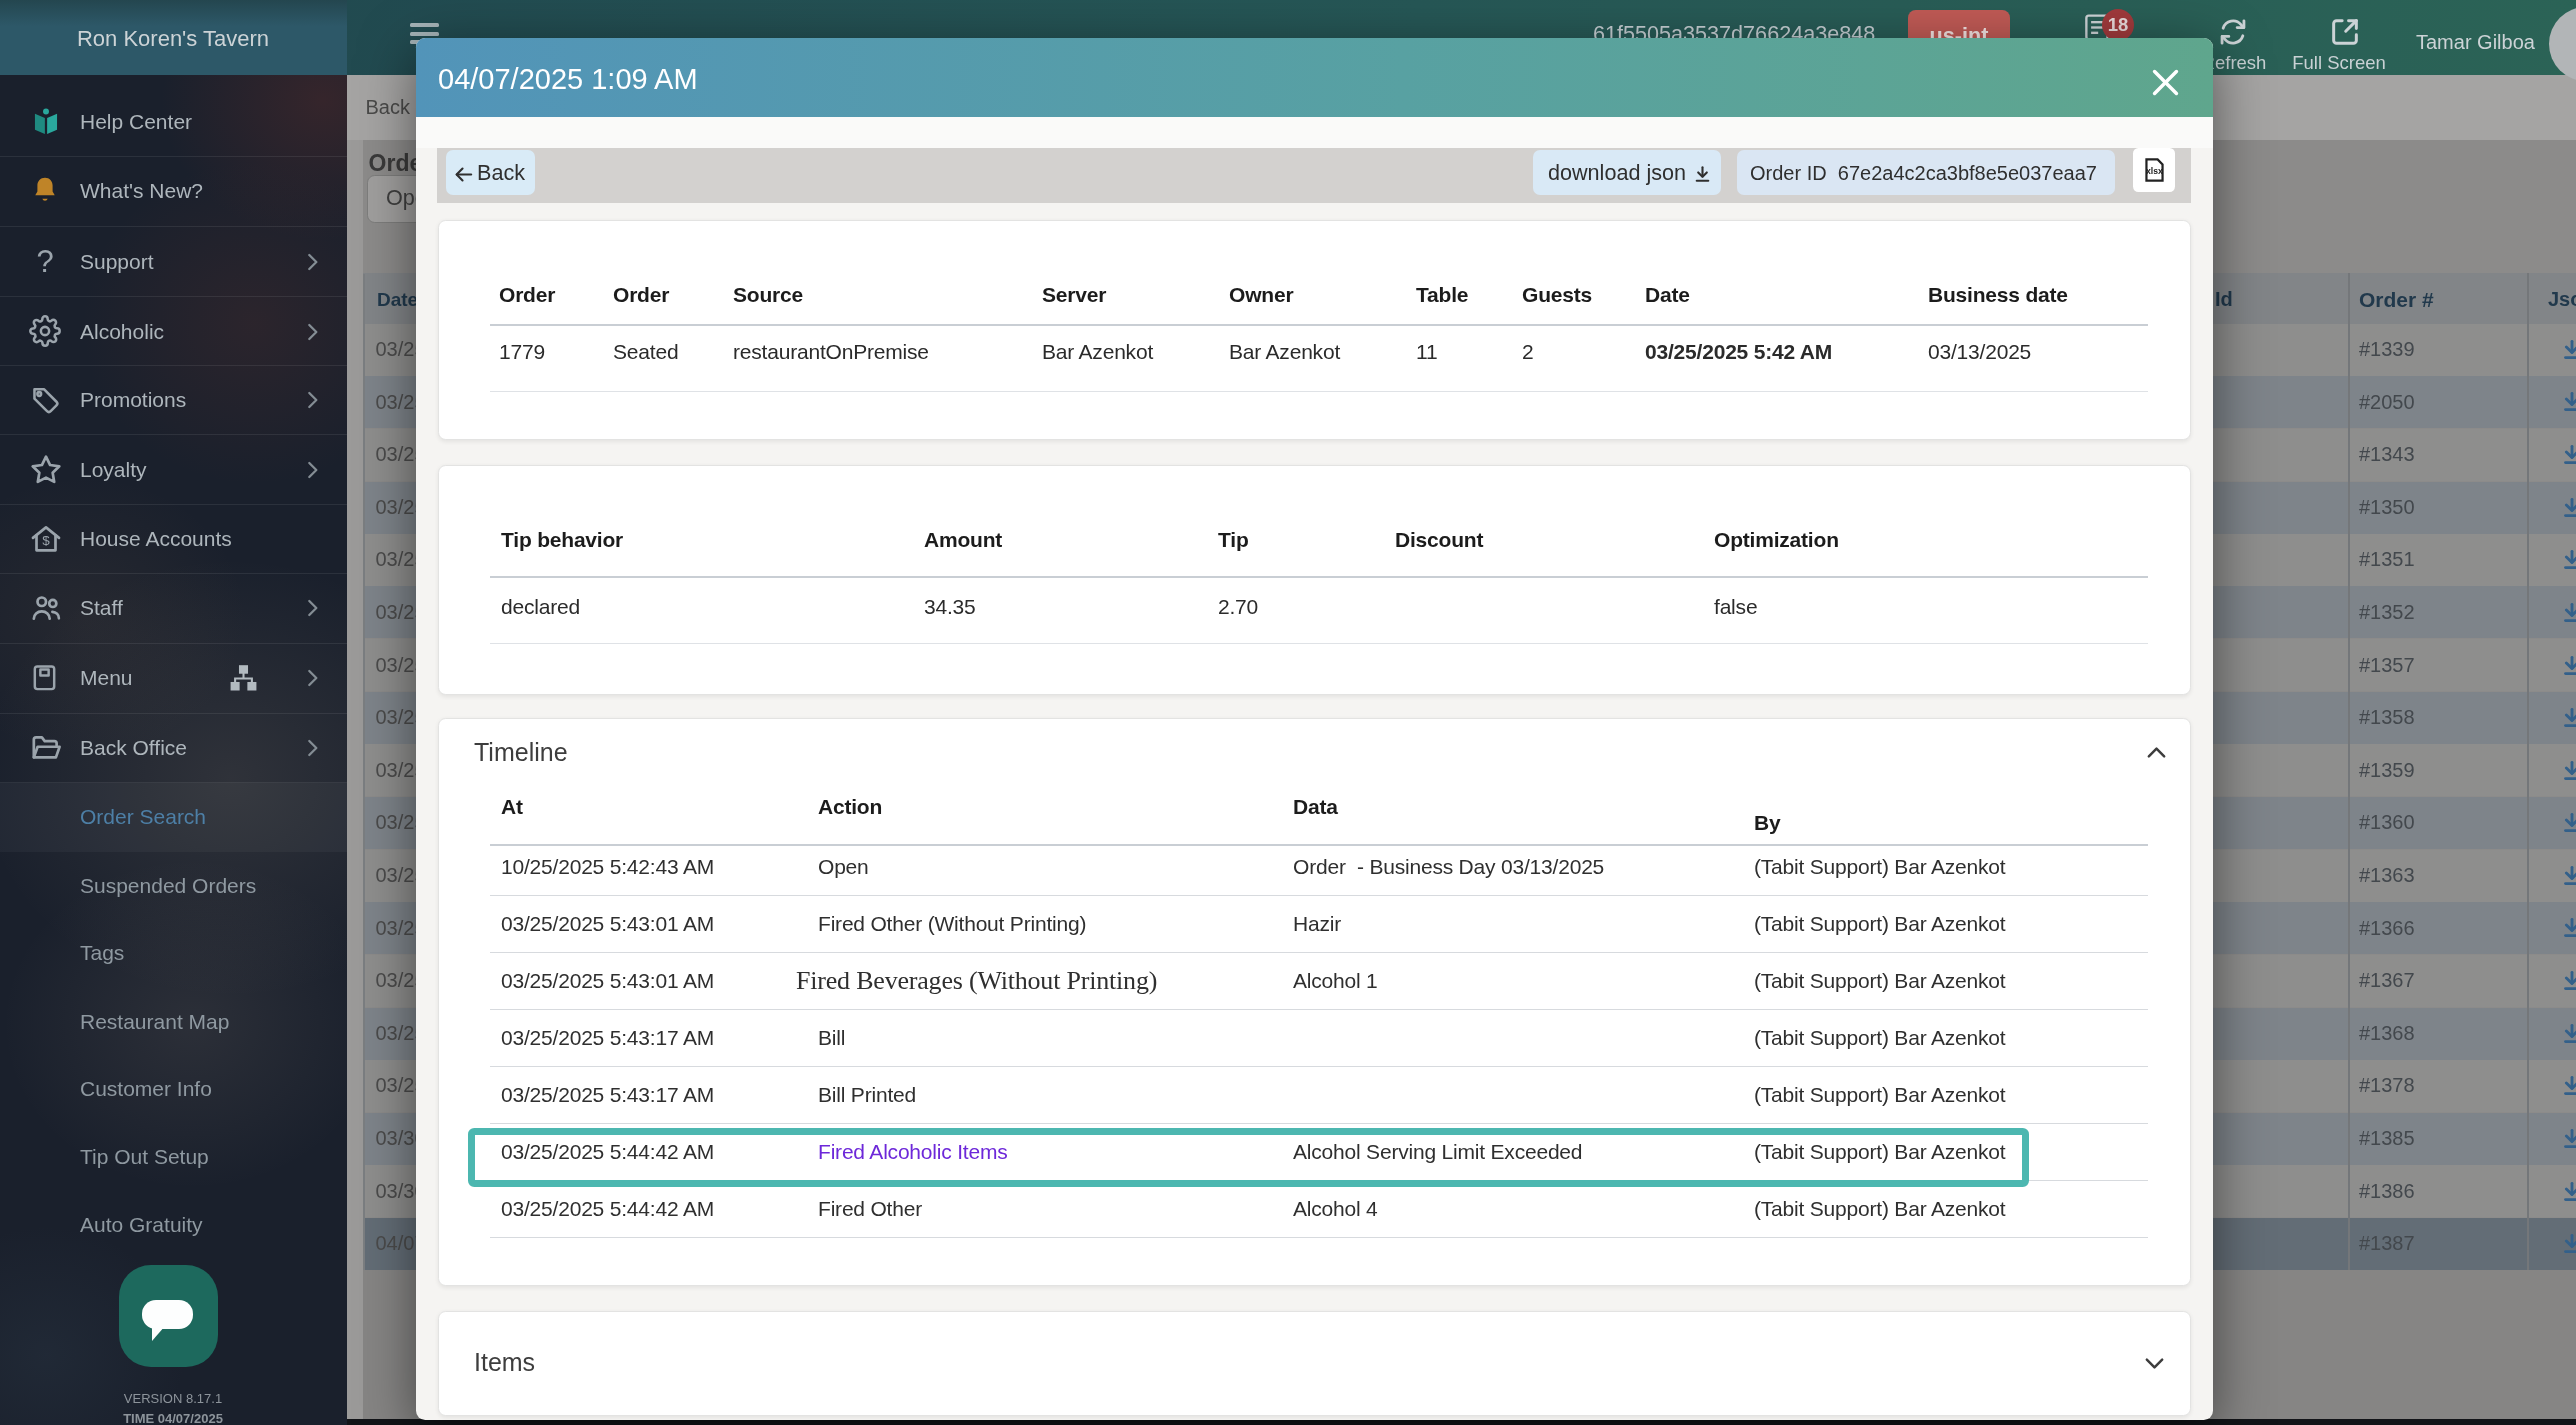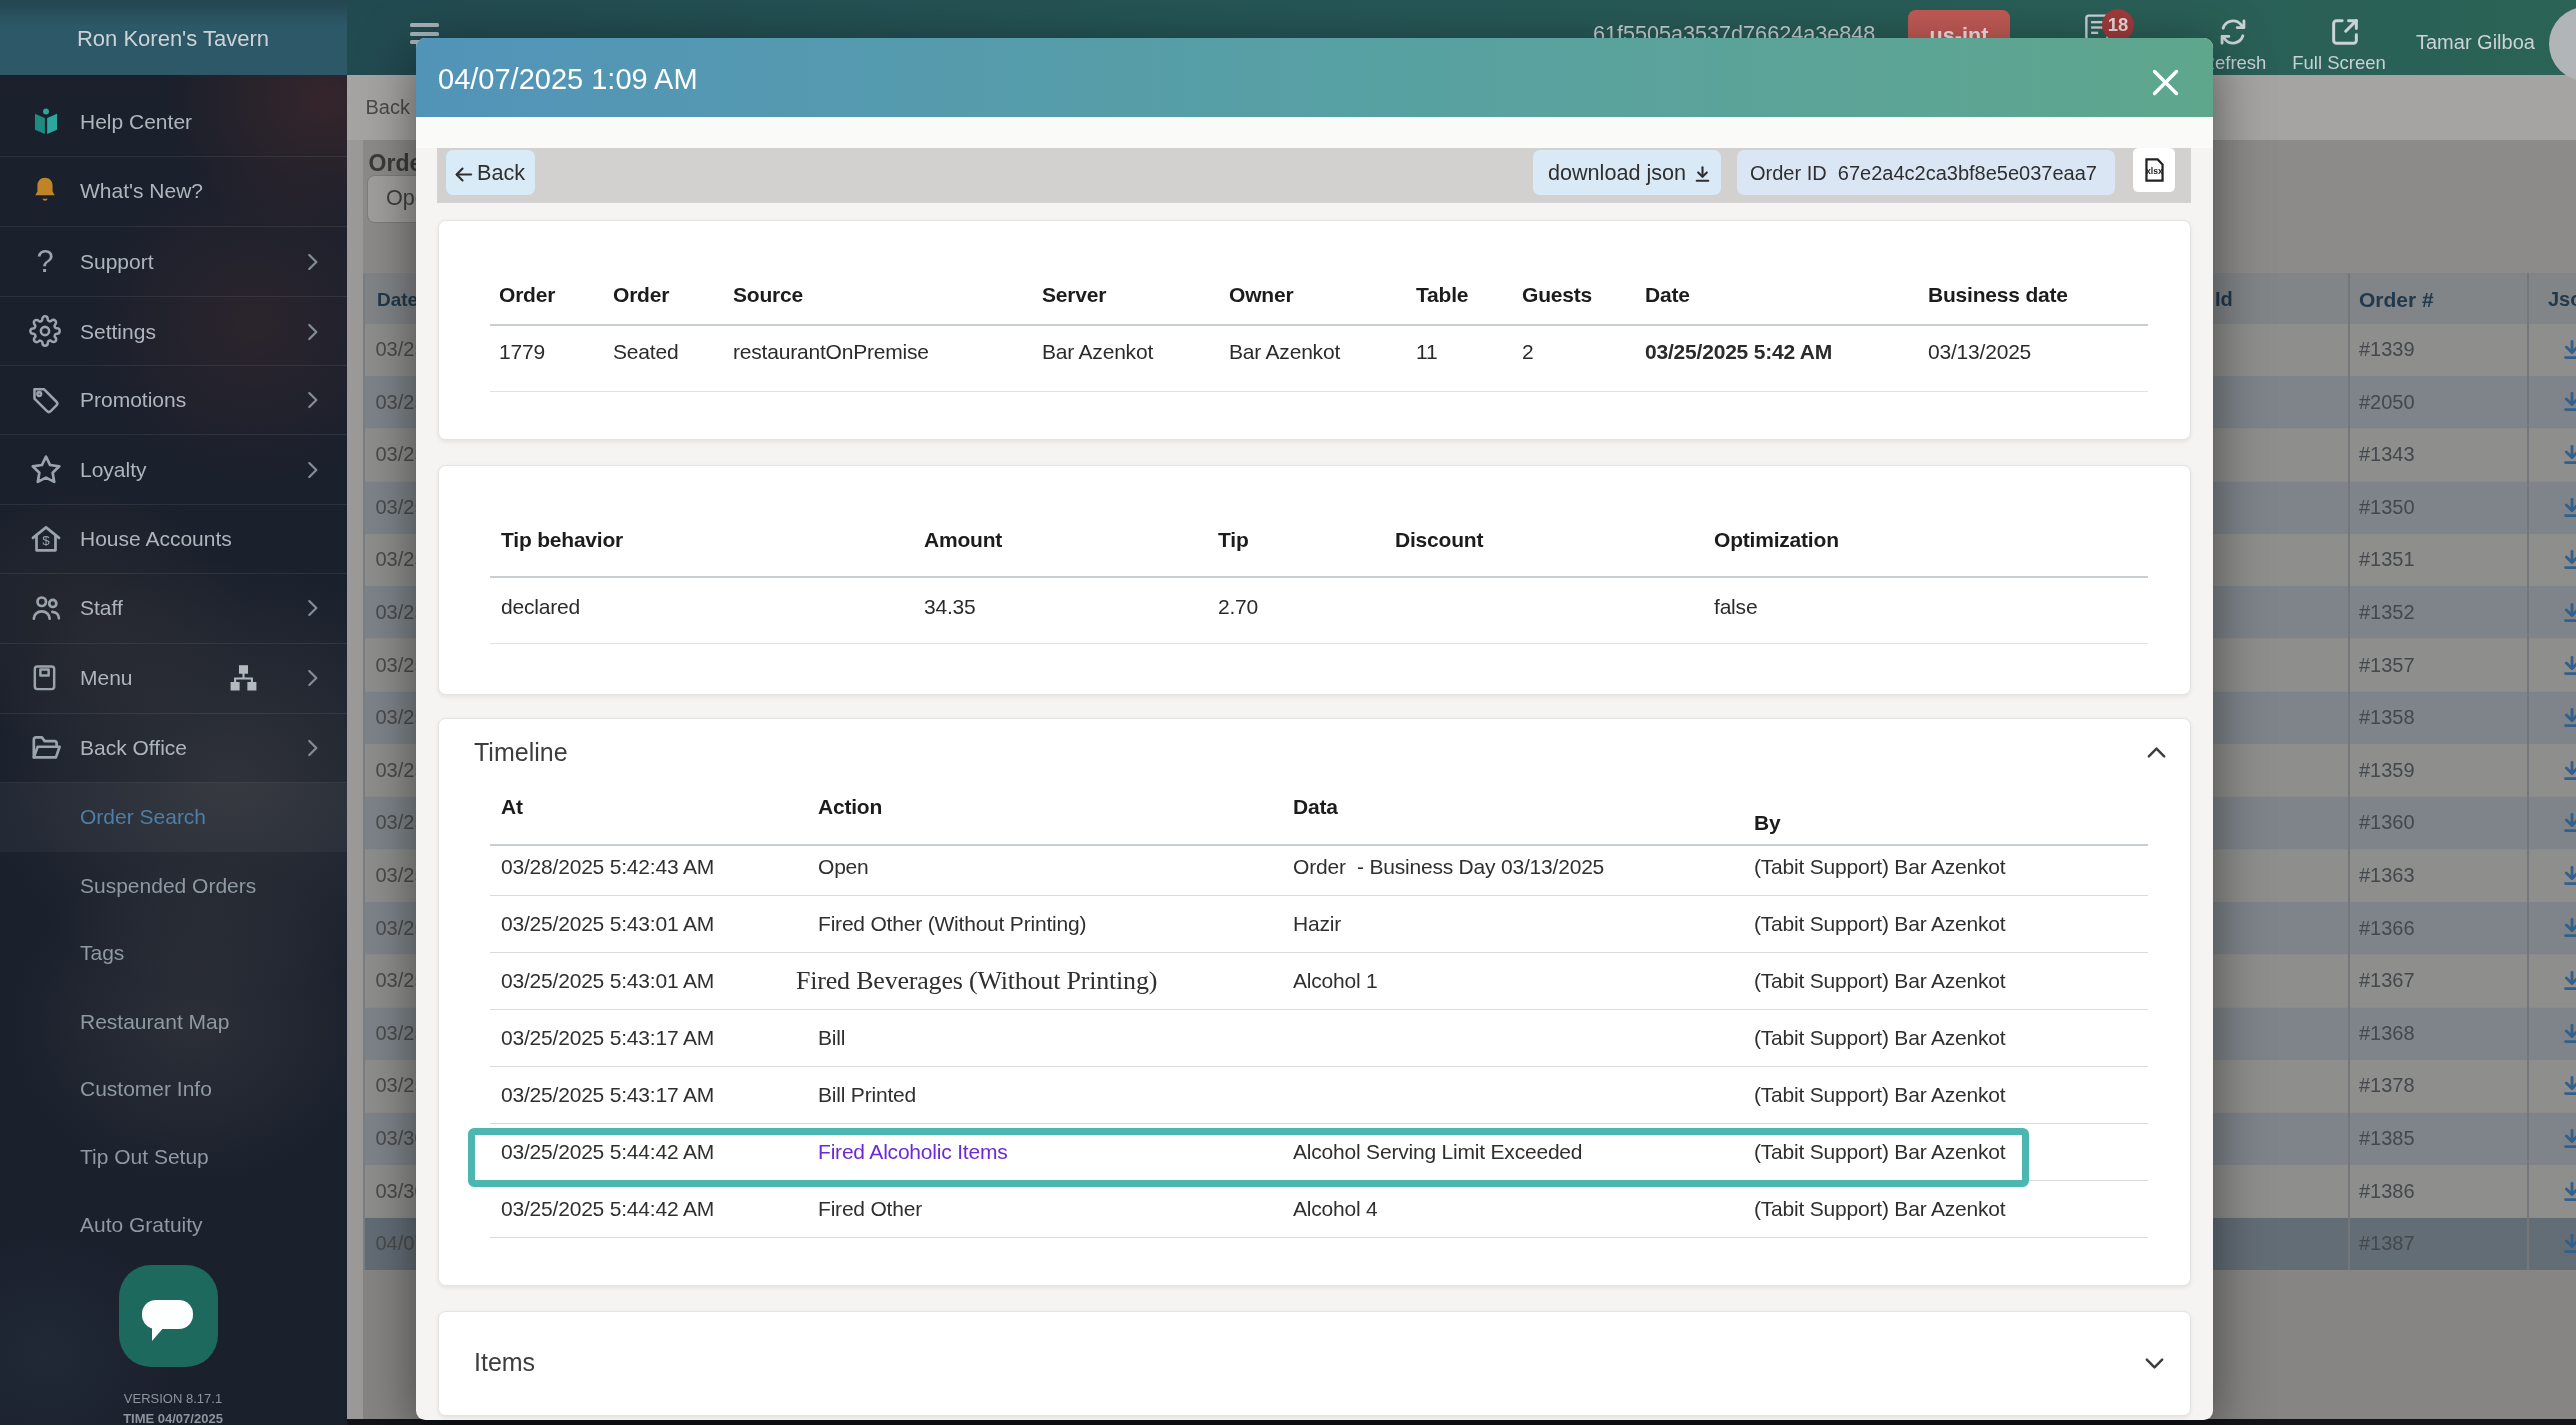--- a/index.html
+++ b/index.html
@@ -268,21 +268,21 @@
         <svg width="26" height="26" viewBox="0 0 24 24" fill="none" stroke="#848d94" stroke-width="2.1" stroke-linecap="round" stroke-linejoin="round">
           <polyline points="9.5 5.5 16 12 9.5 18.5"></polyline>
         </svg>
       </div>
 <div class="ab" style="left:29px;top:315px;">
         <svg width="32" height="32" viewBox="0 0 24 24" fill="none" stroke="#9ba4ac" stroke-width="1.9" stroke-linecap="round" stroke-linejoin="round">
           <circle cx="12" cy="12" r="3.1"></circle>
           <path d="M19.4 15a1.65 1.65 0 0 0 .33 1.82l.06.06a2 2 0 0 1 0 2.83 2 2 0 0 1-2.83 0l-.06-.06a1.65 1.65 0 0 0-1.82-.33 1.65 1.65 0 0 0-1 1.51V21a2 2 0 0 1-2 2 2 2 0 0 1-2-2v-.09A1.65 1.65 0 0 0 9 19.4a1.65 1.65 0 0 0-1.82.33l-.06.06a2 2 0 0 1-2.83 0 2 2 0 0 1 0-2.83l.06-.06a1.65 1.65 0 0 0 .33-1.82 1.65 1.65 0 0 0-1.51-1H3a2 2 0 0 1-2-2 2 2 0 0 1 2-2h.09A1.65 1.65 0 0 0 4.6 9a1.65 1.65 0 0 0-.33-1.82l-.06-.06a2 2 0 0 1 0-2.83 2 2 0 0 1 2.83 0l.06.06a1.65 1.65 0 0 0 1.82.33H9a1.65 1.65 0 0 0 1-1.51V3a2 2 0 0 1 2-2 2 2 0 0 1 2 2v.09a1.65 1.65 0 0 0 1 1.51 1.65 1.65 0 0 0 1.82-.33l.06-.06a2 2 0 0 1 2.83 0 2 2 0 0 1 0 2.83l-.06.06a1.65 1.65 0 0 0-.33 1.82V9a1.65 1.65 0 0 0 1.51 1H21a2 2 0 0 1 2 2 2 2 0 0 1-2 2h-.09a1.65 1.65 0 0 0-1.51 1z"></path>
         </svg>
       </div>
-<div class="ab nw" style="left:80px;top:332px;font-size:21px;color:#aeb6bc;font-weight:400;transform:translateY(-52%);">Settings</div>
+<div class="ab nw" style="left:80px;top:332px;font-size:21px;color:#aeb6bc;font-weight:400;transform:translateY(-52%);">Alcoholic</div>
 <div class="ab" style="left:299px;top:319px;">
         <svg width="26" height="26" viewBox="0 0 24 24" fill="none" stroke="#848d94" stroke-width="2.1" stroke-linecap="round" stroke-linejoin="round">
           <polyline points="9.5 5.5 16 12 9.5 18.5"></polyline>
         </svg>
       </div>
 <div class="ab" style="left:29px;top:384px;">
         <svg width="32" height="32" viewBox="0 0 24 24" fill="none" stroke="#9ba4ac" stroke-width="1.9" stroke-linecap="round" stroke-linejoin="round">
           <path d="M20.6 13.3 11.2 3.9H4.1v7.1l9.4 9.4a2 2 0 0 0 2.8 0l4.3-4.3a2 2 0 0 0 0-2.8z"></path>
           <circle cx="7.7" cy="7.5" r="1.4"></circle>
         </svg>
@@ -457,21 +457,21 @@
 <div class="ab" style="left:1729px;top:705px;">
         <svg width="23" height="20" viewBox="0 0 24 20" fill="none" stroke="#3d3d3d" stroke-width="2.6" stroke-linecap="round" stroke-linejoin="round">
           <polyline points="4 13.5 12 5.5 20 13.5"></polyline>
         </svg>
       </div>
 <div class="ab nw" style="left:85px;top:769px;font-size:21px;color:#1c1c1c;font-weight:700;transform:translateY(-52%);letter-spacing:-0.2px;">At</div>
 <div class="ab nw" style="left:402px;top:769px;font-size:21px;color:#1c1c1c;font-weight:700;transform:translateY(-52%);letter-spacing:-0.2px;">Action</div>
 <div class="ab nw" style="left:877px;top:769px;font-size:21px;color:#1c1c1c;font-weight:700;transform:translateY(-52%);letter-spacing:-0.2px;">Data</div>
 <div class="ab nw" style="left:1338px;top:769px;font-size:21px;color:#1c1c1c;font-weight:700;transform:translateY(-52%);letter-spacing:-0.2px;margin-top:16px;">By</div>
 <div class="ab" style="left:74px;top:806px;width:1658px;height:1.5px;background:#c9ced4;"></div>
-<div class="ab nw" style="left:85px;top:829px;font-size:21px;color:#2f2f2f;font-weight:400;transform:translateY(-52%);letter-spacing:-0.2px;">03/28/2025 5:42:43 AM</div>
+<div class="ab nw" style="left:85px;top:829px;font-size:21px;color:#2f2f2f;font-weight:400;transform:translateY(-52%);letter-spacing:-0.2px;">10/25/2025 5:42:43 AM</div>
 <div class="ab nw" style="left:402px;top:829px;font-size:21px;color:#2f2f2f;font-weight:400;transform:translateY(-52%);letter-spacing:-0.2px;">Open</div>
 <div class="ab nw" style="left:877px;top:829px;font-size:21px;color:#2f2f2f;font-weight:400;transform:translateY(-52%);letter-spacing:-0.2px;">Order&nbsp; - Business Day 03/13/2025</div>
 <div class="ab nw" style="left:1338px;top:829px;font-size:21px;color:#2f2f2f;font-weight:400;transform:translateY(-52%);letter-spacing:-0.2px;">(Tabit Support) Bar Azenkot</div>
 <div class="ab" style="left:74px;top:857px;width:1658px;height:1.2px;background:#d7dade;"></div>
 <div class="ab nw" style="left:85px;top:886px;font-size:21px;color:#2f2f2f;font-weight:400;transform:translateY(-52%);letter-spacing:-0.2px;">03/25/2025 5:43:01 AM</div>
 <div class="ab nw" style="left:402px;top:886px;font-size:21px;color:#2f2f2f;font-weight:400;transform:translateY(-52%);letter-spacing:-0.2px;">Fired Other (Without Printing)</div>
 <div class="ab nw" style="left:877px;top:886px;font-size:21px;color:#2f2f2f;font-weight:400;transform:translateY(-52%);letter-spacing:-0.2px;">Hazir</div>
 <div class="ab nw" style="left:1338px;top:886px;font-size:21px;color:#2f2f2f;font-weight:400;transform:translateY(-52%);letter-spacing:-0.2px;">(Tabit Support) Bar Azenkot</div>
 <div class="ab" style="left:74px;top:914px;width:1658px;height:1.2px;background:#d7dade;"></div>
 <div class="ab nw" style="left:85px;top:943px;font-size:21px;color:#2f2f2f;font-weight:400;transform:translateY(-52%);letter-spacing:-0.2px;">03/25/2025 5:43:01 AM</div>

